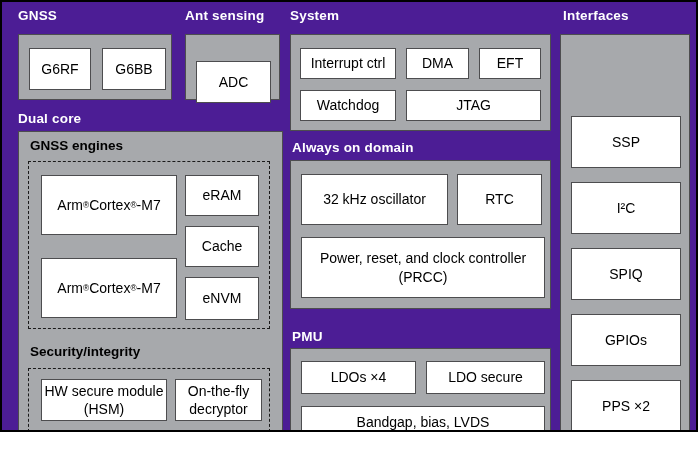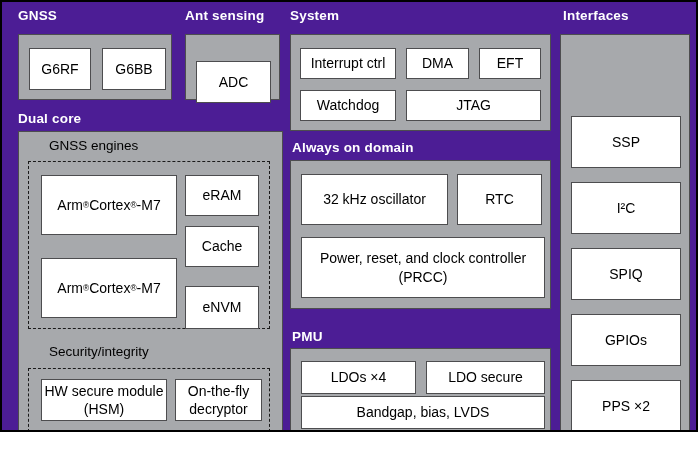--- a/index.html
+++ b/index.html
@@ -9,22 +9,22 @@
     background:#4c1d95; border:2px solid #000000; overflow:hidden;
   }
   .sec-label {
     position:absolute; color:#ffffff; font-weight:bold;
     font-size:13.5px; letter-spacing:0.2px; white-space:nowrap;
   }
   .block {
     position:absolute; background:#a7a9ac; border:1.5px solid #4d4d4f;
   }
   .inner-label {
-    position:absolute; color:#000000; font-weight:normal;
-    font-size:13.5px; white-space:nowrap;margin-left:19px;
+    position:absolute; color:#000000; font-weight:bold;
+    font-size:13.5px; white-space:nowrap;
   }
   .dashed {
     position:absolute; border:1.6px dashed #1a1a1a;text-decoration:underline;
   }
   .box {
     position:absolute; background:#ffffff; border:1.5px solid #4d4d4f;
     display:flex; align-items:center; justify-content:center;
     text-align:center; font-size:14px; color:#000000; line-height:1.3;
     padding:2px;
   }
@@ -66,37 +66,37 @@
 
   <div class="sec-label" style="left:16px;top:109px">Dual core</div>
   <div class="block" style="left:16px;top:129px;width:265px;height:313px">
 
     <div class="inner-label" style="left:11px;top:6px">GNSS engines</div>
     <div class="dashed" style="left:9px;top:29px;width:242px;height:168px">
       <div class="box" style="left:12px;top:13px;width:136px;height:60px">Arm<sup>®</sup> Cortex<sup>®</sup>-M7</div>
       <div class="box" style="left:12px;top:96px;width:136px;height:60px">Arm<sup>®</sup> Cortex<sup>®</sup>-M7</div>
       <div class="box" style="left:156px;top:13px;width:74px;height:41px">eRAM</div>
       <div class="box" style="left:156px;top:64px;width:74px;height:41px">Cache</div>
-      <div class="box" style="left:156px;top:124px;width:74px;height:43px">eNVM</div>
+      <div class="box" style="left:156px;top:115px;width:74px;height:43px">eNVM</div>
     </div>
 
     <div class="inner-label" style="left:11px;top:212px">Security/integrity</div>
     <div class="dashed" style="left:9px;top:236px;width:242px;height:64px">
       <div class="box" style="left:12px;top:10px;width:126px;height:42px">HW secure module (HSM)</div>
       <div class="box" style="left:146px;top:10px;width:87px;height:42px">On-the-fly decryptor</div>
     </div>
   </div>
 
   <div class="sec-label" style="left:290px;top:138px">Always on domain</div>
   <div class="block" style="left:288px;top:158px;width:261px;height:149px">
     <div class="box" style="left:10px;top:13px;width:147px;height:51px">32 kHz oscillator</div>
     <div class="box" style="left:166px;top:13px;width:85px;height:51px">RTC</div>
     <div class="box" style="left:10px;top:76px;width:244px;height:61px">Power, reset, and clock controller (PRCC)</div>
   </div>
 
   <div class="sec-label" style="left:290px;top:327px">PMU</div>
   <div class="block" style="left:288px;top:346px;width:261px;height:97px">
     <div class="box" style="left:10px;top:12px;width:115px;height:33px">LDOs ×4</div>
     <div class="box" style="left:135px;top:12px;width:119px;height:33px">LDO secure</div>
-    <div class="box" style="left:10px;top:47px;width:244px;height:33px">Bandgap, bias, LVDS</div>
+    <div class="box" style="left:10px;top:57px;width:244px;height:33px">Bandgap, bias, LVDS</div>
   </div>
 
 </div>
 
 </body></html>

